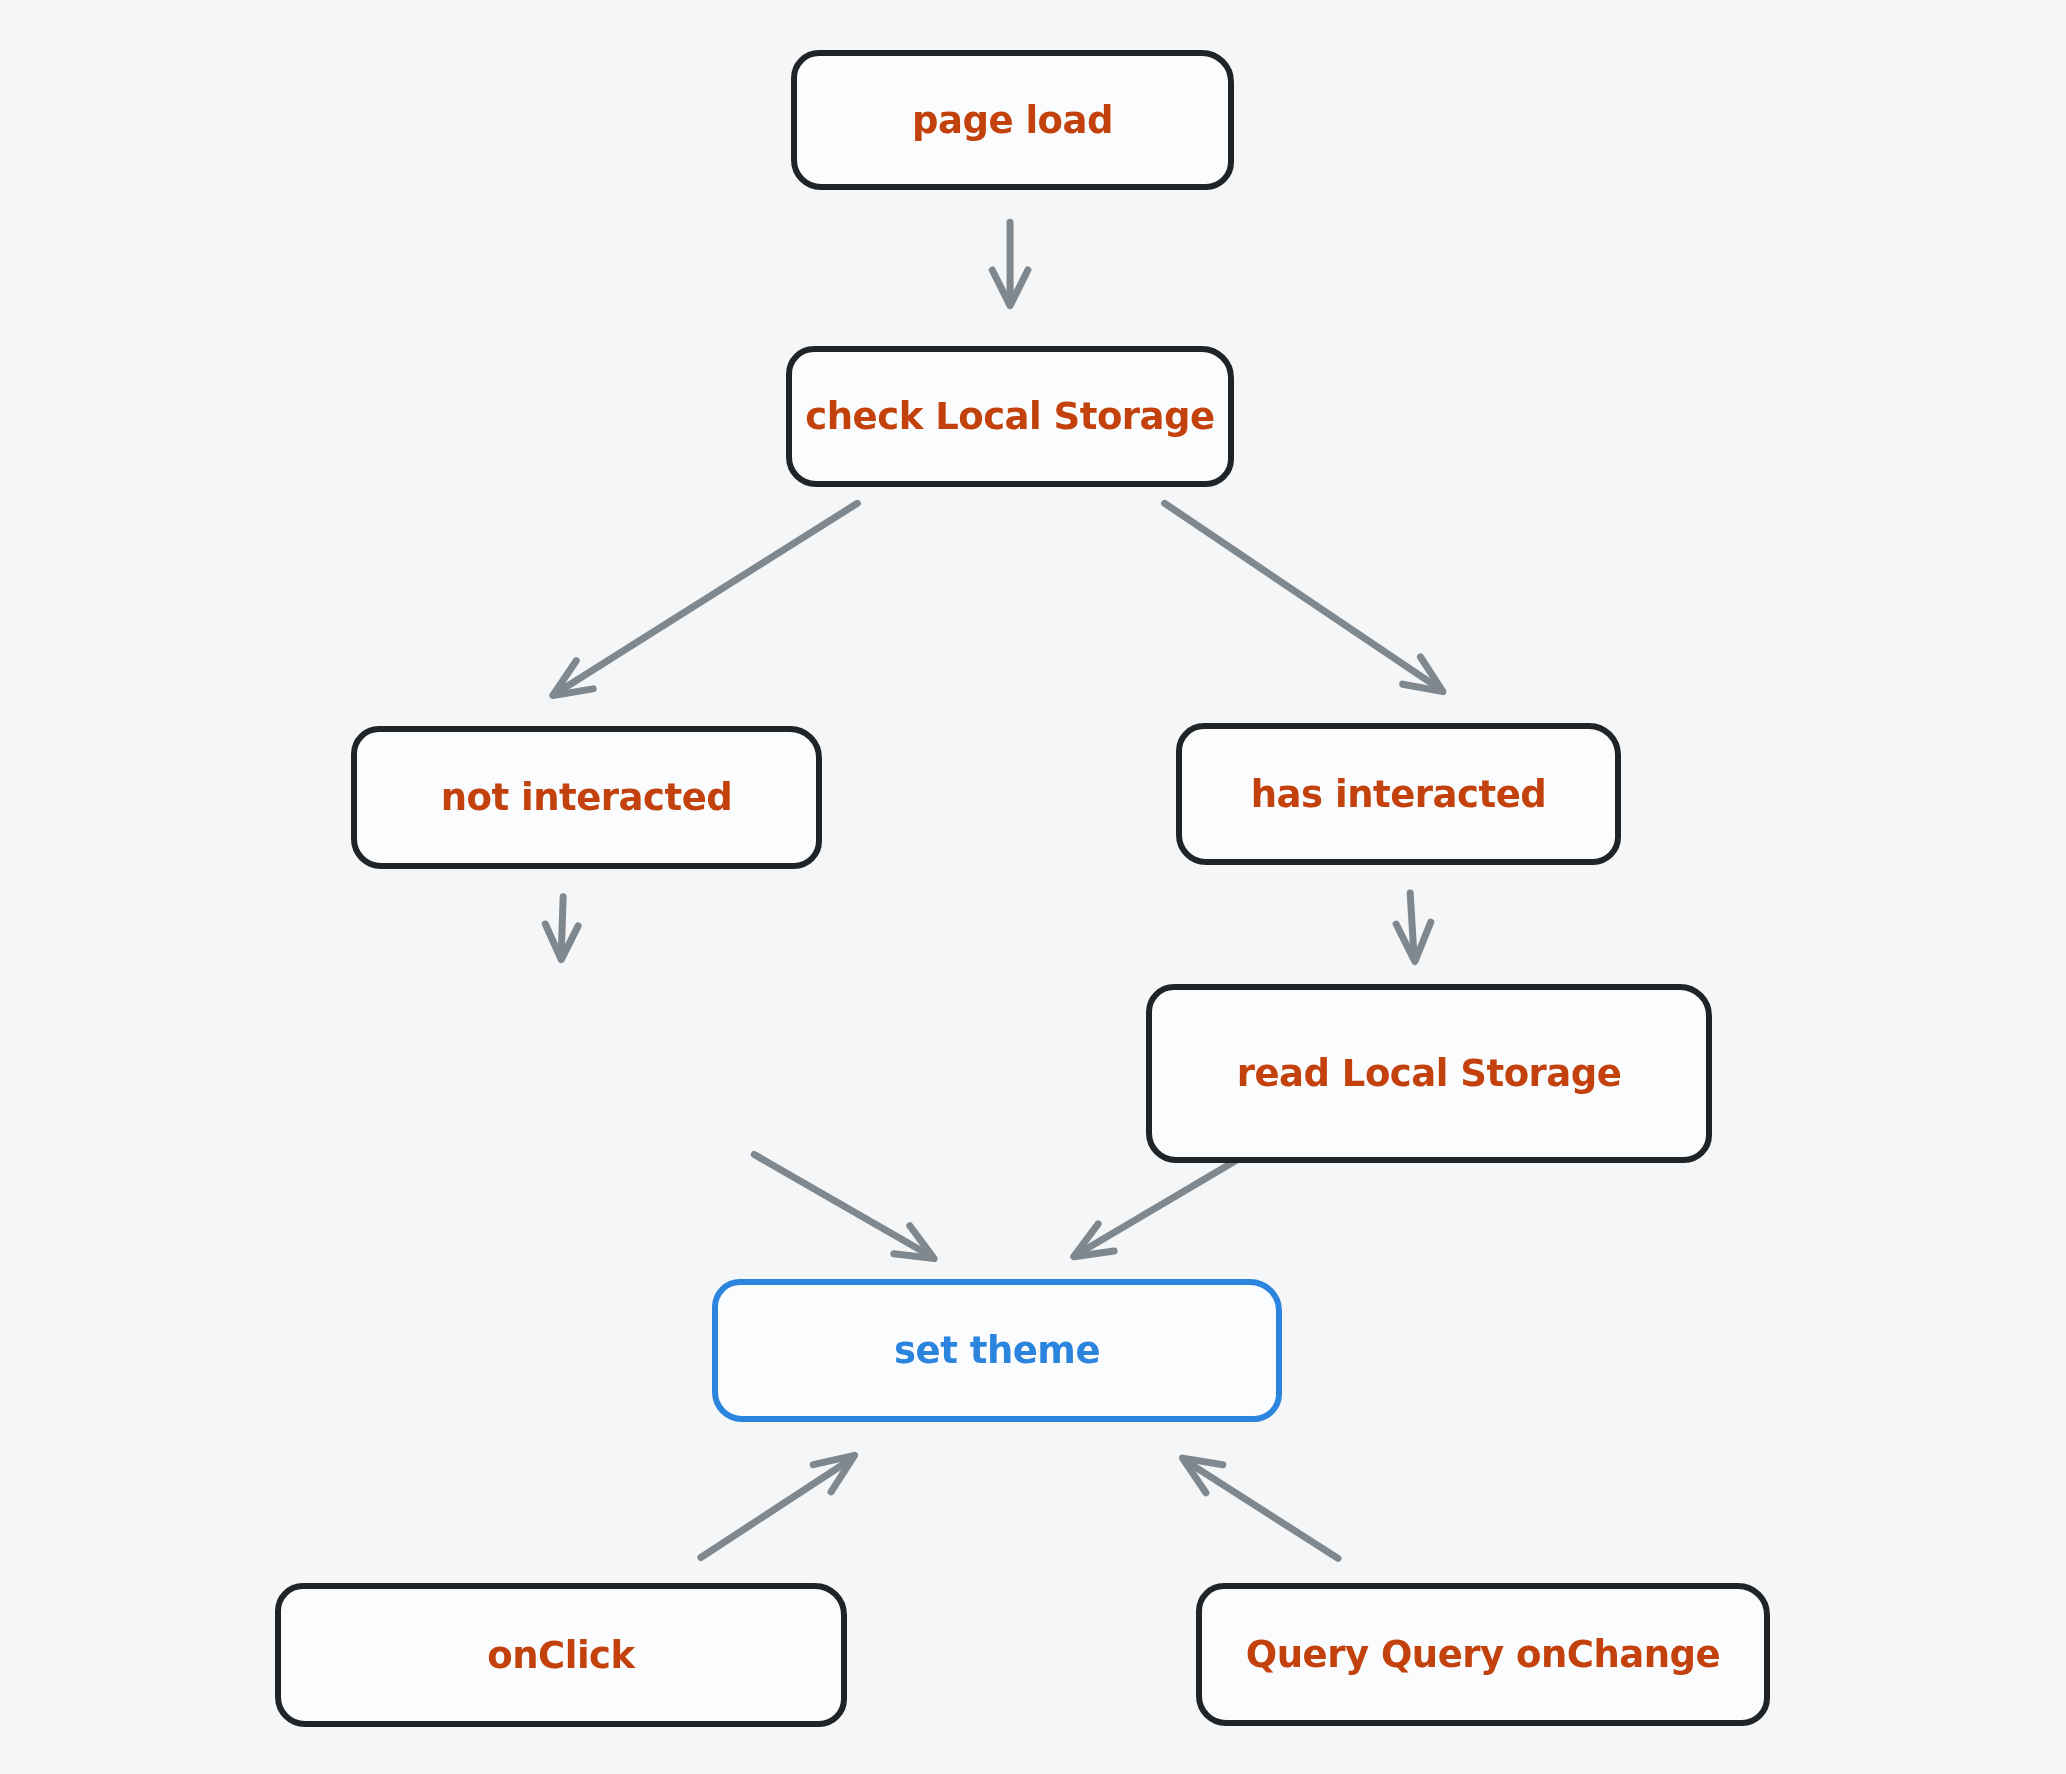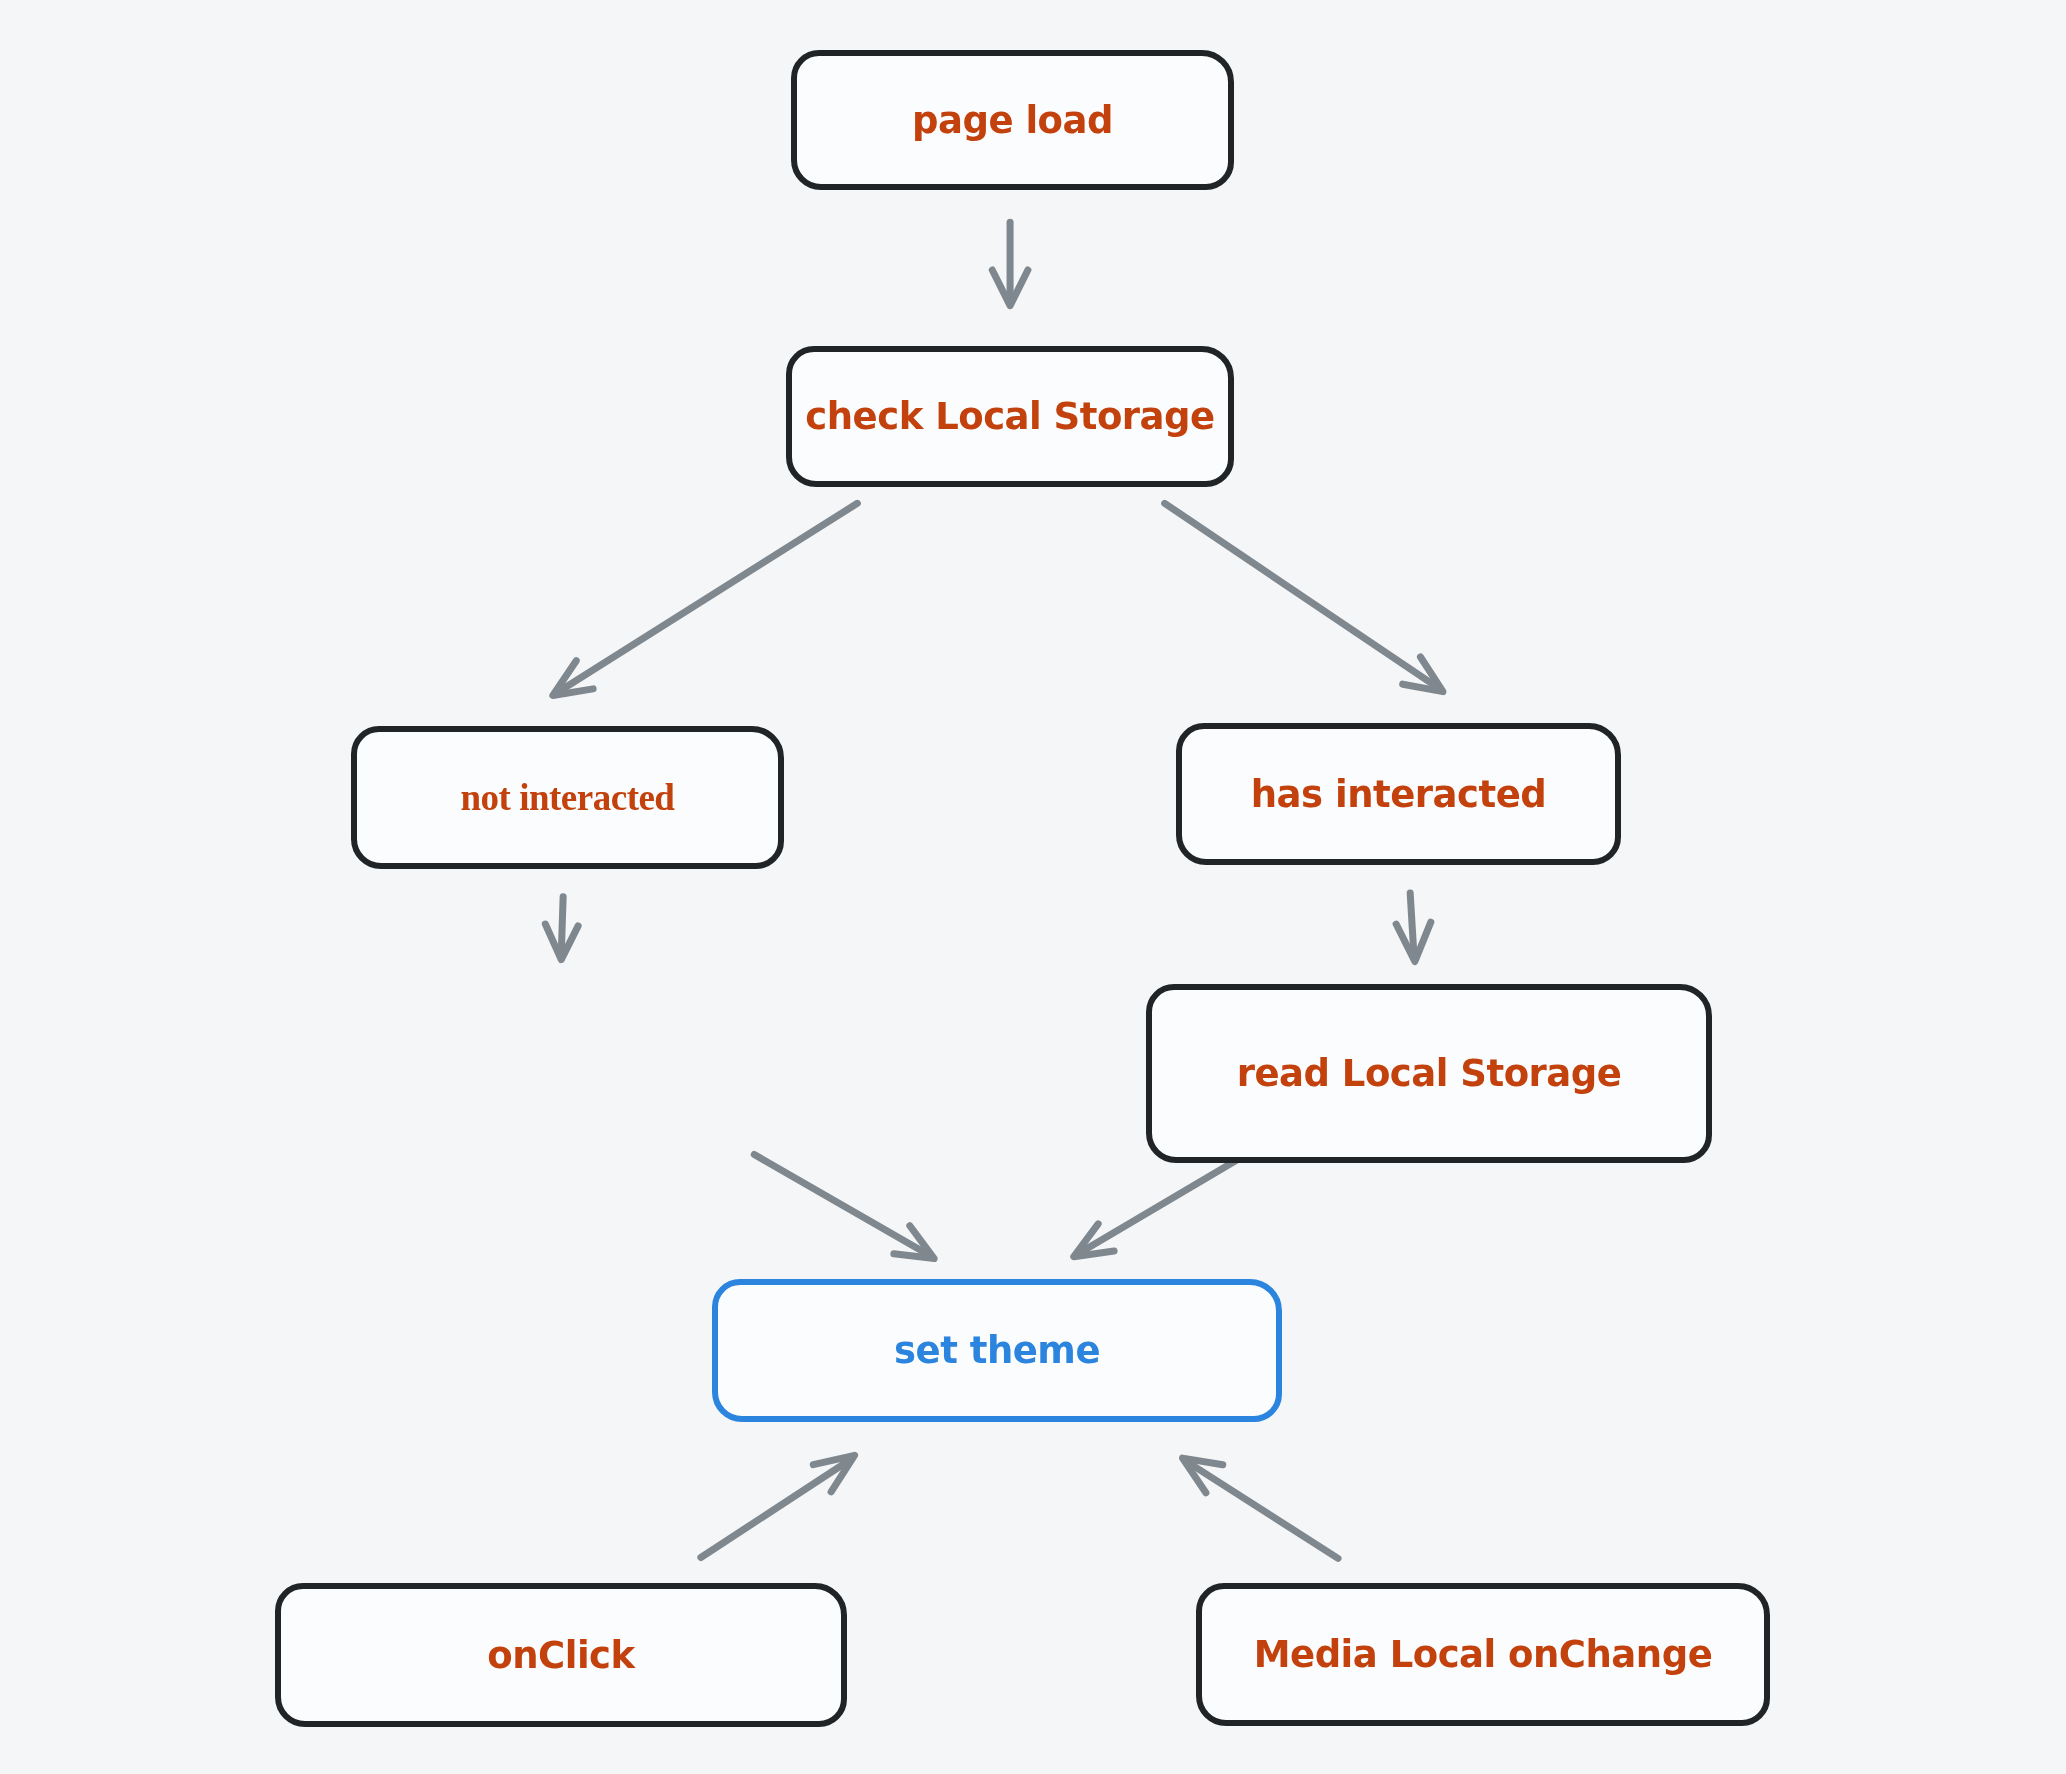--- a/index.html
+++ b/index.html
@@ -31,21 +31,21 @@
     letter-spacing:-0.5px;
     color:#c2410c;
     text-align:center;
   }
   .node--accent{
     border-color:#2b84de;
     color:#2b84de;
   }
   #node-page-load            {left:791px;  top:50px;   width:443px; height:140px;}
   #node-check-local-storage  {left:786px;  top:332px;  width:448px; height:141px;margin-top:14px;}
-  #node-not-interacted       {left:351px;  top:726px;  width:433px; height:143px;font-family:Liberation Serif, serif;}
+  #node-not-interacted       {left:351px;  top:726px;  width:471px; height:143px;}
   #node-has-interacted       {left:1176px; top:723px;  width:445px; height:142px;}
   #node-read-system-pref     {left:286px;  top:984px; width:560px; height:141px;}
   #node-read-local-storage   {left:1146px; top:984px; width:566px; height:179px;}
   #node-set-theme            {left:712px;  top:1279px; width:570px; height:143px;}
   #node-onclick              {left:275px;  top:1583px; width:572px; height:144px;}
   #node-media-query-onchange {left:1196px; top:1583px; width:574px; height:143px;}
 </style>
 </head>
 <body>
 
@@ -122,17 +122,17 @@
 
   <div class="node" id="node-onclick">
     <span>onClick</span>
   </div>
 
   <div class="node node--accent" id="node-set-theme">
     <span>set theme</span>
   </div>
 
   <div class="node" id="node-media-query-onchange">
-    <span>Media Local onChange</span>
+    <span>Query Query onChange</span>
   </div>
 
 </div>
 
 
 </body></html>

